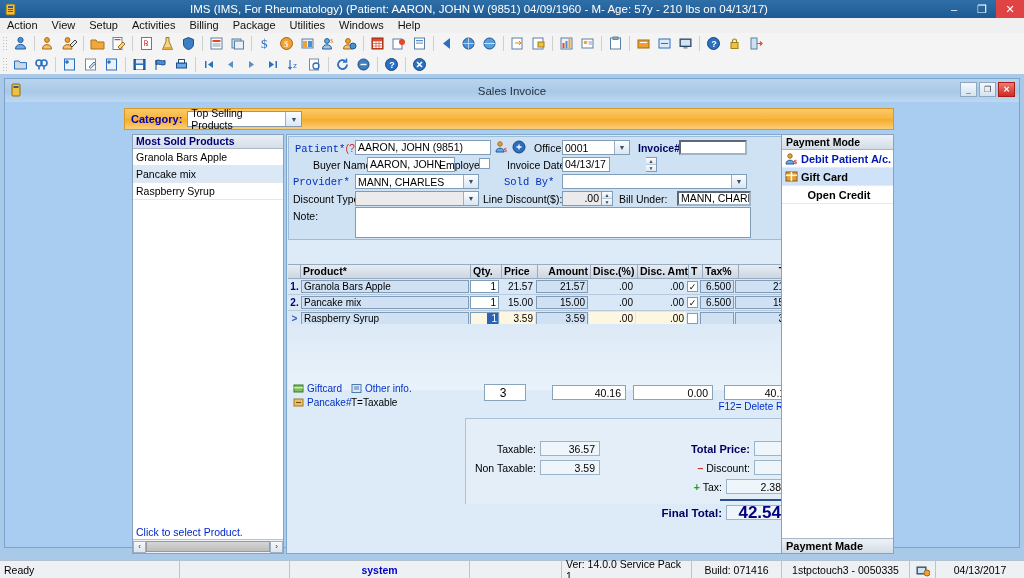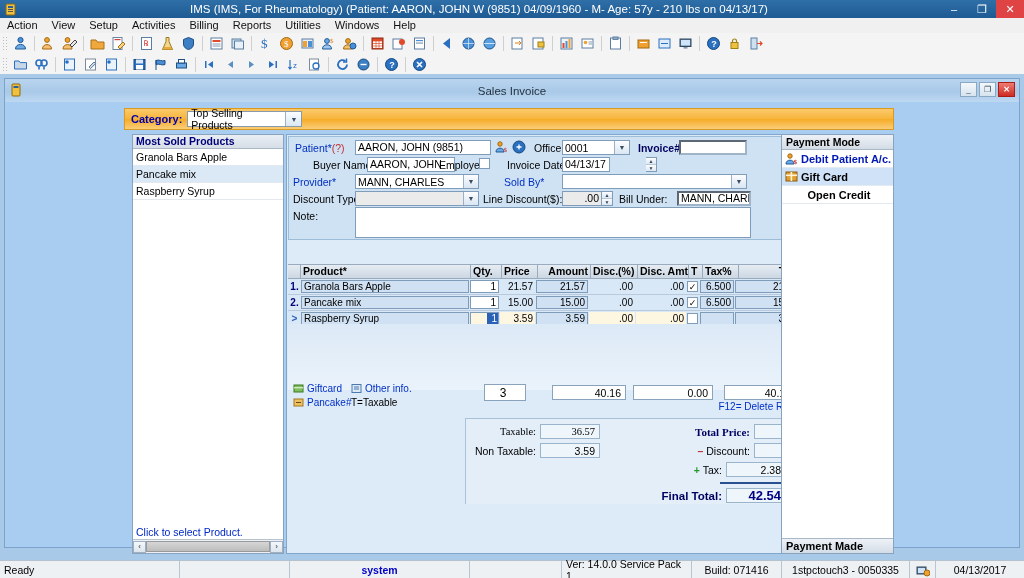--- a/index.html
+++ b/index.html
@@ -118,21 +118,21 @@
   
   .mainpanel{
     position:absolute;left:286px;top:60px;width:608px;height:420px;
     background:#ddeaf7;border:1px solid #7fa6cb;box-sizing:border-box;
   }
   .hdrform{
     position:absolute;left:1px;top:1px;width:604px;height:104px;
     background:#cfe2f4;border:1px solid #9dbcd8;box-sizing:border-box;
   }
   .fld-label{font-size:10.5px;color:#000;text-align:right;white-space:nowrap;}
-  .fld-label.req{color:#0030c0;}
+  .fld-label.req{color:#0030c0;font-family:Liberation Mono, monospace;}
   .tf{
     background:#ffffff;border:1px solid #7f9db9;box-sizing:border-box;height:15px;
     font-size:10.5px;color:#000;padding:0 2px;line-height:13px;white-space:nowrap;overflow:hidden;
     display:flex;align-items:center;
   }
   .tf.sunk{border:2px inset #a0b4c8;}
   .tf.gray{background:#ebebeb;}
   .tf.right{justify-content:flex-end;}
   .combo{
     background:#ffffff;border:1px solid #7f9db9;height:15px;box-sizing:border-box;
@@ -265,21 +265,21 @@
       <div class="tb-btn close">✕</div>
     </div>
   </div>
 
   <div class="menubar">
     <div class="menu-item">Action</div>
     <div class="menu-item">View</div>
     <div class="menu-item">Setup</div>
     <div class="menu-item">Activities</div>
     <div class="menu-item">Billing</div>
-    <div class="menu-item">Reports</div>
+    <div class="menu-item">Package</div>
     <div class="menu-item">Utilities</div>
     <div class="menu-item">Windows</div>
     <div class="menu-item">Help</div>
   </div>
 
   <div class="toolbar row1">
     <div class="grip"></div>
     <div class="ticon">
         <svg width="15" height="15">
           <circle cx="7.5" cy="4" r="2.6" fill="#4a90d9" stroke="#1e5a96"></circle>
@@ -820,21 +820,21 @@
         <div style="position:absolute;left:63px;top:14px;color:#000;font-size:10px;">T=Taxable</div>
 
         <div class="sumbox" style="position:absolute;left:196px;top:1px;width:42px;height:17px;justify-content:center;font-size:12px;">3</div>
         <div class="sumbox" style="position:absolute;left:264px;top:2px;width:74px;">40.16</div>
         <div class="sumbox" style="position:absolute;left:345px;top:2px;width:80px;">0.00</div>
         <div class="sumbox" style="position:absolute;left:436px;top:2px;width:72px;">40.16</div>
         <div class="f12" style="position:absolute;left:400px;top:18px;width:108px;">F12= Delete Row</div>
       </div>
 
       <div class="totals">
-        <div class="trow" style="margin-top:4px;font-family:Liberation Serif, serif;">
+        <div class="trow" style="margin-top:21px;">
           <div class="tlab" style="width:70px;">Taxable:</div>
           <div class="tval" style="margin-left:4px;">36.57</div>
           <div class="tlab b" style="width:118px;margin-left:32px;">Total Price:</div>
           <div class="tval b" style="margin-left:4px;">40.16</div>
         </div>
         <div class="trow" style="margin-top:2px;">
           <div class="tlab" style="width:70px;">Non Taxable:</div>
           <div class="tval" style="margin-left:4px;">3.59</div>
           <div class="tlab" style="width:118px;margin-left:32px;">
             <span style="color:#c03030;font-weight:bold;">–</span>
@@ -847,21 +847,21 @@
           <div class="tlab" style="width:118px;margin-left:64px;">
             <span style="color:#2a9a2a;font-weight:bold;">+</span>
             <span>Tax:</span>
           </div>
           <div class="tval" style="margin-left:4px;padding-left:32px;">2.38</div>
         </div>
         <div style="margin-left:254px;width:168px;height:2px;background:#2a4f8f;margin-top:4px;"></div>
         <div class="trow" style="margin-top:3px;">
           <div style="width:74px;"></div>
           <div class="tlab b" style="width:118px;margin-left:64px;font-size:11.5px;">Final Total:</div>
-          <div class="tval b" style="margin-left:4px;font-size:13px;">42.54</div>
+          <div class="tval b" style="margin-left:4px;font-size:17px;">42.54</div>
         </div>
       </div>
     </div>
 
     <div class="paypanel">
       <div class="pp-head">Payment Mode</div>
       <div class="pp-item blue">
         <svg width="13" height="13">
             <circle cx="5" cy="4" r="2.2" fill="#f0a030" stroke="#a06a10"></circle>
             <path d="M1 12c0-2.6 1.8-3.8 4-3.8s4 1.2 4 3.8z" fill="#6aa8e6" stroke="#1e5a96"></path>

